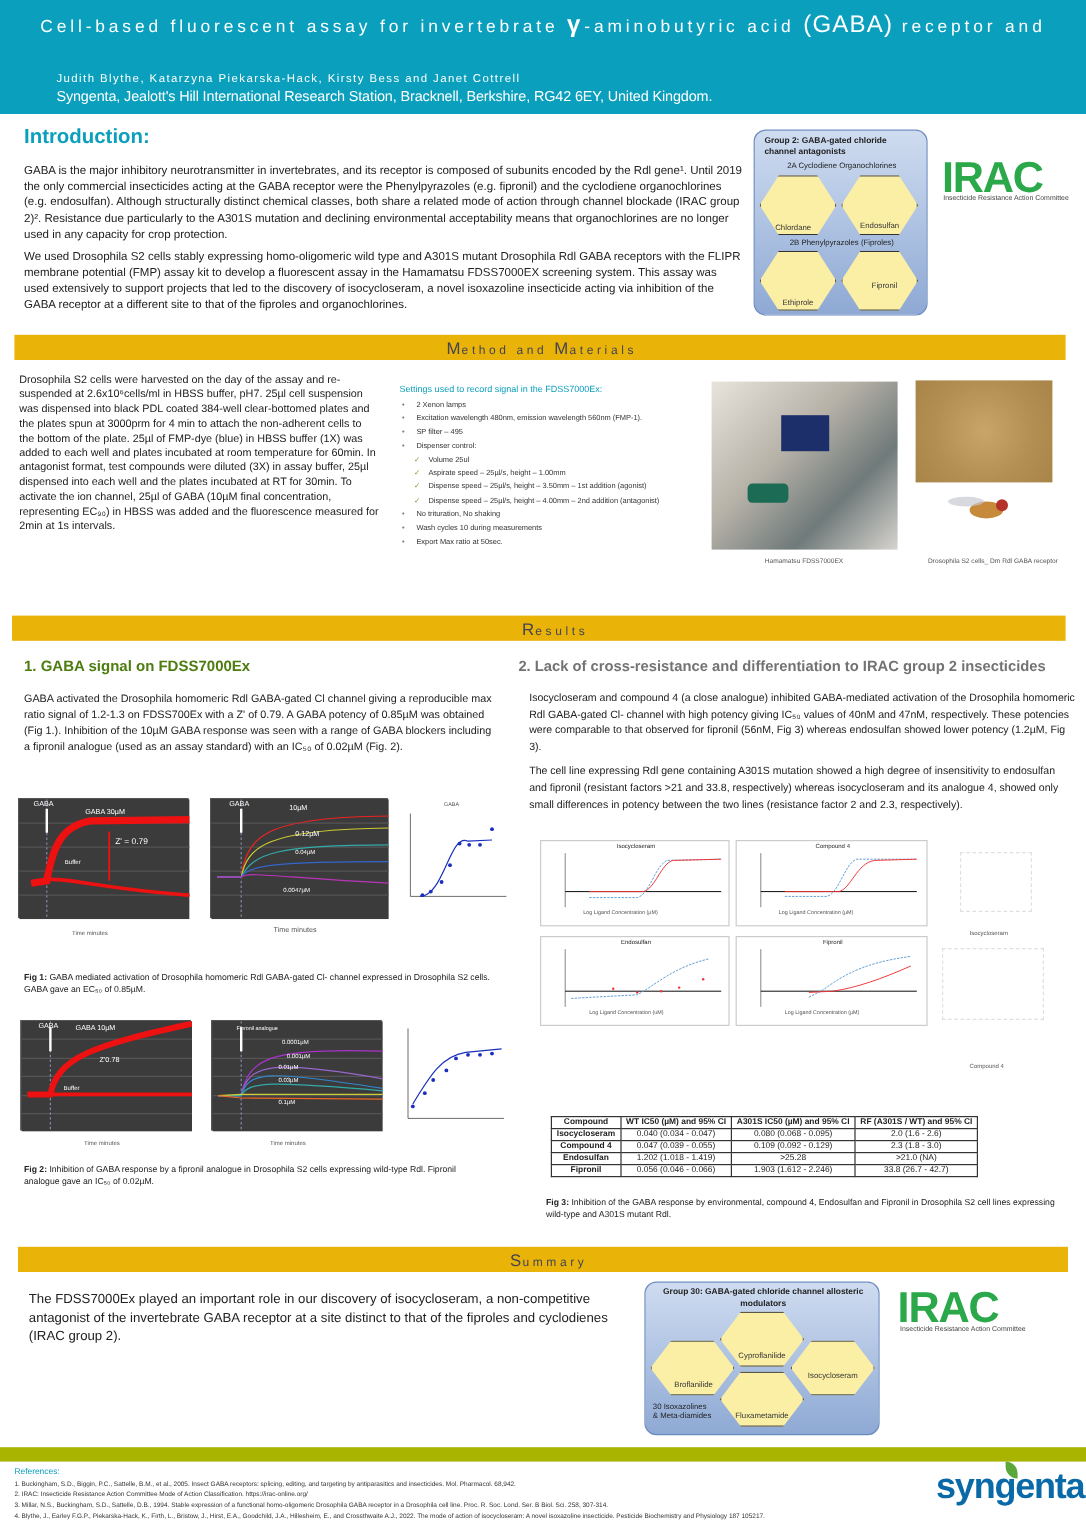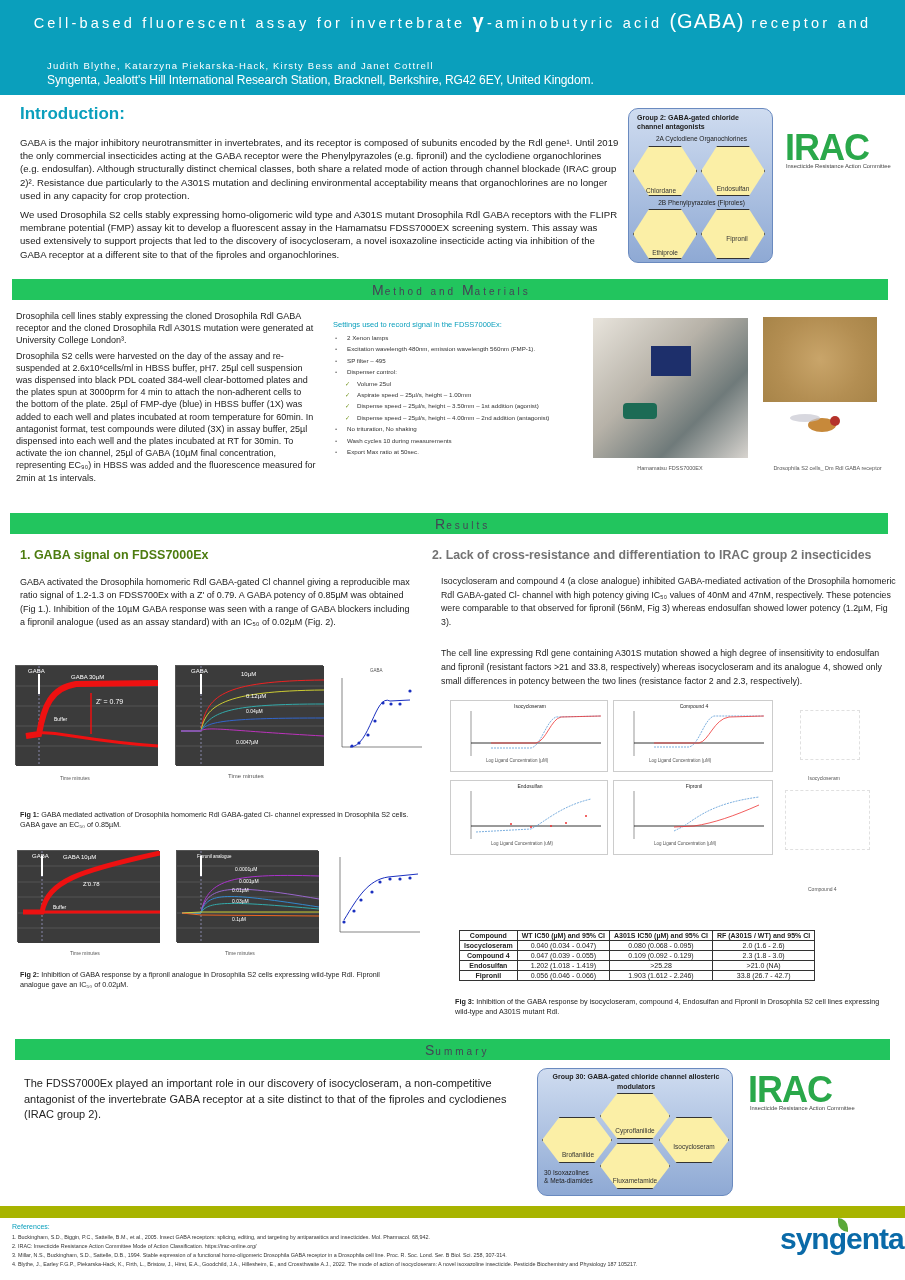--- a/index.html
+++ b/index.html
@@ -7,21 +7,21 @@
 .abs{position:absolute}
 #header{left:0;top:0;width:905px;height:95px;background:#0a9fbc;color:#fff}
 #title1{left:0;top:10px;width:905px;text-align:center;font-size:14.5px;letter-spacing:3.2px;font-weight:normal}
 #title1 .big{font-size:20px;letter-spacing:1px}
 #title1 .gam{font-size:20px;font-weight:bold}
 #title2{left:0;top:38px;width:905px;text-align:center;font-size:12px;letter-spacing:3.4px}
 #authors{left:47px;top:60px;font-size:9.5px;letter-spacing:1.2px}
 #affil{left:47px;top:73px;font-size:12px;letter-spacing:-0.1px}
 .body-txt{font-size:9.6px;line-height:13.2px;color:#222}
 .body-txt p{margin-bottom:6px}
-.band{background:#22c55e;height:21px}
+.band{background:#eab308;height:21px}
 .band-lbl{font-size:10px;letter-spacing:3px;color:#445}
 .band-lbl .cap{font-size:14px;letter-spacing:1px}
 #intro-h{left:20px;top:104px;font-size:17px;font-weight:bold;color:#0a9fbc}
 #intro-body{left:20px;top:136px;width:600px}
 .grp-box{border:1px solid #6a8abf;border-radius:10px;background:linear-gradient(#cfdcf0,#8ea9d4);color:#222}
 .hex{position:absolute;width:80px;height:60px;background:#fbefa6;clip-path:polygon(25% 0,75% 0,100% 50%,75% 100%,25% 100%,0 50%);border:1px solid #333}
 .hexlbl{position:absolute;font-size:6.5px;color:#333;width:80px;text-align:center}
 .irac{font-family:"Liberation Sans",sans-serif;font-weight:bold;color:#2aa84a;font-size:36px;letter-spacing:-1px;line-height:36px}
 .irac-sub{font-size:5.8px;color:#444}
 .chart-dark{background:#3a3a3a;border:1px solid #555}
@@ -67,21 +67,20 @@
   <div class="hexlbl" style="left:68px;top:126px">Fipronil</div>
 </div>
 <div class="abs irac" style="left:785px;top:130px">IRAC</div>
 <div class="abs irac-sub" style="left:786px;top:163px">Insecticide Resistance Action Committee</div>
 
 <div class="abs band" style="left:12px;top:279px;width:876px">
   <div class="band-lbl" style="position:absolute;left:360px;top:3px"><span class="cap">M</span><span>ethod and </span><span class="cap">M</span><span>aterials</span></div>
 </div>
 
 <div class="abs body-txt" style="left:16px;top:310px;width:300px;font-size:9px;line-height:12.2px">
-  <p style="margin-bottom:3px">Drosophila cell lines stably expressing the cloned Drosophila Rdl GABA receptor and the cloned Drosophila Rdl A301S mutation were generated at University College London³.</p>
   <p>Drosophila S2 cells were harvested on the day of the assay and re-suspended at 2.6x10⁶cells/ml in HBSS buffer, pH7. 25µl cell suspension was dispensed into black PDL coated 384-well clear-bottomed plates and the plates spun at 3000prm for 4 min to attach the non-adherent cells to the bottom of the plate. 25µl of FMP-dye (blue) in HBSS buffer (1X) was added to each well and plates incubated at room temperature for 60min. In antagonist format, test compounds were diluted (3X) in assay buffer, 25µl dispensed into each well and the plates incubated at RT for 30min. To activate the ion channel, 25µl of GABA (10µM final concentration, representing EC₉₀) in HBSS was added and the fluorescence measured for 2min at 1s intervals.</p>
 </div>
 
 <div class="abs" style="left:333px;top:320px;width:250px">
   <div style="font-size:7.5px;color:#0a9fbc;margin-bottom:3px">Settings used to record signal in the FDSS7000Ex:</div>
   <div id="settings-items">
       <div style="font-size: 6.2px; line-height: 11.4px; color: rgb(51, 51, 51); padding-left: 2px;"><span style="display: inline-block; width: 12px; color: rgb(119, 119, 119);">•</span><span>2 Xenon lamps</span></div>
       <div style="font-size: 6.2px; line-height: 11.4px; color: rgb(51, 51, 51); padding-left: 2px;"><span style="display: inline-block; width: 12px; color: rgb(119, 119, 119);">•</span><span>Excitation wavelength 480nm, emission wavelength 560nm (FMP-1).</span></div>
       <div style="font-size: 6.2px; line-height: 11.4px; color: rgb(51, 51, 51); padding-left: 2px;"><span style="display: inline-block; width: 12px; color: rgb(119, 119, 119);">•</span><span>SP filter – 495</span></div>
       <div style="font-size: 6.2px; line-height: 11.4px; color: rgb(51, 51, 51); padding-left: 2px;"><span style="display: inline-block; width: 12px; color: rgb(119, 119, 119);">•</span><span>Dispenser control:</span></div>
@@ -248,21 +247,21 @@
         <circle cx="72" cy="27" r="1.6"></circle>
         <circle cx="82" cy="26" r="1.6"></circle>
       </g>
   </svg>
 </div>
 
 <div class="abs fig-cap" style="left:20px;top:970px;width:390px"><b>Fig 2:</b><span> Inhibition of GABA response by a fipronil analogue in Drosophila S2 cells expressing wild-type Rdl. Fipronil analogue gave an IC₅₀ of 0.02µM.</span></div>
 
 <div class="abs" style="left:432px;top:548px;font-size:12.3px;font-weight:bold;color:#737373;white-space:nowrap">2. Lack of cross-resistance and differentiation to IRAC group 2 insecticides</div>
 <div class="abs body-txt" style="left:441px;top:575px;width:455px;font-size:8.8px;line-height:13.6px">
-  <p style="margin-bottom:18px">Isocycloseram and compound 4 (a close analogue) inhibited GABA-mediated activation of the Drosophila homomeric Rdl GABA-gated Cl- channel with high potency giving IC₅₀ values of 40nM and 47nM, respectively. These potencies were comparable to that observed for fipronil (56nM, Fig 3) whereas endosulfan showed lower potency (1.2µM, Fig 3).</p>
+  <p style="margin-bottom:7px">Isocycloseram and compound 4 (a close analogue) inhibited GABA-mediated activation of the Drosophila homomeric Rdl GABA-gated Cl- channel with high potency giving IC₅₀ values of 40nM and 47nM, respectively. These potencies were comparable to that observed for fipronil (56nM, Fig 3) whereas endosulfan showed lower potency (1.2µM, Fig 3).</p>
   <p>The cell line expressing Rdl gene containing A301S mutation showed a high degree of insensitivity to endosulfan and fipronil (resistant factors &gt;21 and 33.8, respectively) whereas isocycloseram and its analogue 4, showed only small differences in potency between the two lines (resistance factor 2 and 2.3, respectively).</p>
 </div>
 
 <div class="abs chart-light" style="left:450px;top:700px;width:158px;height:72px">
   <div class="abs" style="left:0;top:2px;width:158px;text-align:center;font-size:5px">Isocycloseram</div>
   <svg width="158" height="72" viewBox="0 0 158 72">
       <line x1="20" y1="10" x2="20" y2="55" stroke="#333" stroke-width=".5"></line>
       <line x1="20" y1="42" x2="150" y2="42" stroke="#000" stroke-width=".8"></line>
   <path d="M40 47 L80 47 C90 45,95 20,105 16 L150 15" stroke="#5b9bd5" stroke-width=".8" fill="none" stroke-dasharray="2,1"></path>
   <path d="M40 42 L85 42 C95 40,100 18,110 16 L150 15" stroke="#e33" stroke-width=".8" fill="none"></path>
@@ -342,21 +341,21 @@
         </tr>
         <tr>
           <td>Fipronil</td>
           <td>0.056 (0.046 - 0.066)</td>
           <td>1.903 (1.612 - 2.246)</td>
           <td>33.8 (26.7 - 42.7)</td>
         </tr>
       </tbody>
   </table>
 </div>
-<div class="abs fig-cap" style="left:455px;top:997px;width:440px"><b>Fig 3:</b><span> Inhibition of the GABA response by isocycloseram, compound 4, Endosulfan and Fipronil in Drosophila S2 cell lines expressing wild-type and A301S mutant Rdl.</span></div>
+<div class="abs fig-cap" style="left:455px;top:997px;width:440px"><b>Fig 3:</b><span> Inhibition of the GABA response by environmental, compound 4, Endosulfan and Fipronil in Drosophila S2 cell lines expressing wild-type and A301S mutant Rdl.</span></div>
 
 <div class="abs band" style="left:15px;top:1039px;width:875px">
   <div class="band-lbl" style="position:absolute;left:410px;top:3px"><span class="cap">S</span><span>ummary</span></div>
 </div>
 <div class="abs body-txt" style="left:24px;top:1076px;width:490px;font-size:11px;line-height:15.5px">
   <p style="margin-bottom:8px">The FDSS7000Ex played an important role in our discovery of isocycloseram, a non-competitive antagonist of the invertebrate GABA receptor at a site distinct to that of the fiproles and cyclodienes (IRAC group 2).</p>
 </div>
 
 <div class="abs grp-box" style="left:537px;top:1068px;width:196px;height:128px">
   <div style="position:absolute;left:0;top:3px;width:196px;text-align:center;font-size:7px;font-weight:bold;line-height:10px">Group 30: GABA-gated chloride channel allosteric modulators</div>

